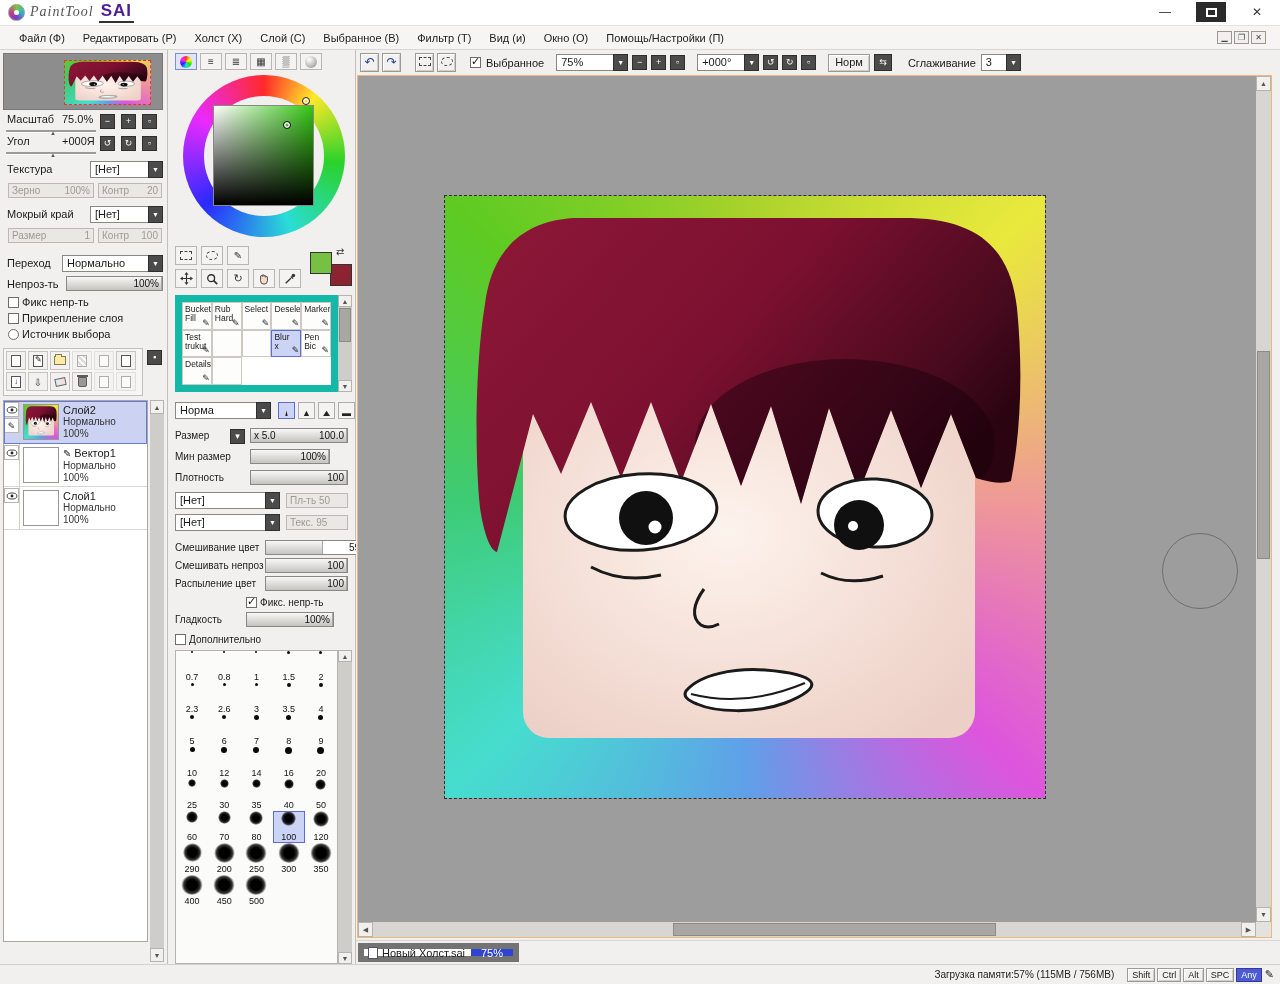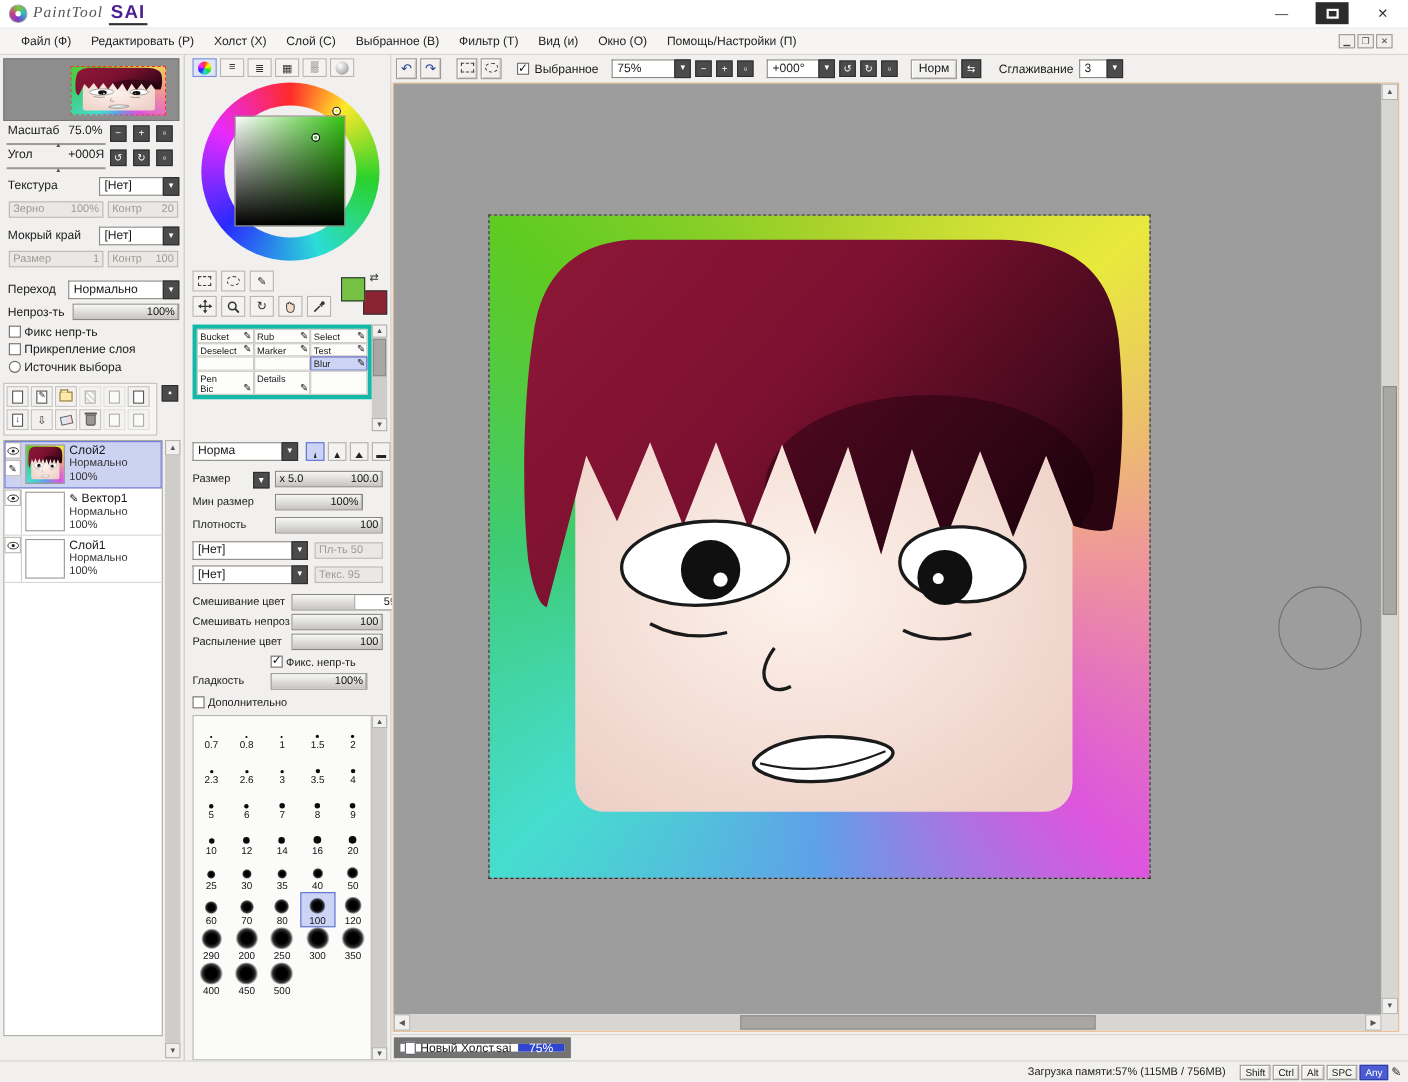--- a/index.html
+++ b/index.html
@@ -102,36 +102,36 @@
   .selrow1 { position:absolute; left:7px; top:196px; display:flex; gap:4px; }
   .selrow2 { position:absolute; left:7px; top:219px; display:flex; gap:4px; }
   .tool-sq { width:22px; height:19px; border:1px solid #b8b6b1; background:#f4f3f1; display:flex; align-items:center; justify-content:center; font-size:11px; color:#333; }
   .ic-dashrect { width:12px; height:9px; border:1px dashed #444; }
   .ic-dashlasso { width:12px; height:9px; border:1px dashed #444; border-radius:50%; }
   .swap-icon { position:absolute; left:168px; top:196px; font-size:10px; color:#333; }
   .swatch { position:absolute; width:22px; height:22px; border:1px solid #333; }
   .swatch.bg { left:162px; top:214px; }
   .swatch.fg { left:142px; top:202px; }
 
-  .tool-grid { position:absolute; left:7px; top:245px; width:163px; height:68px; display:grid; grid-template-columns:repeat(3,1fr); grid-template-rows:repeat(3,1fr); background:#fff; border:4px solid #14b8a6; }
+  .tool-grid { position:absolute; left:7px; top:245px; width:163px; height:97px; display:grid; grid-template-columns:repeat(5,1fr); grid-template-rows:repeat(3,1fr); background:#fff; border:7px solid #14b8a6; }
   .tool-cell { border:1px solid #ccc9c4; background:#fdfdfc; position:relative; font-size:8.5px; line-height:9px; padding:2px 1px 0 2px; overflow:hidden; }
   .tool-cell.sel { background:#ccd4f6; outline:1px solid #5e6ed0; outline-offset:-1px; }
   .tool-cell .tc-ic { position:absolute; right:1px; bottom:1px; font-size:9px; }
   .tg-scroll { position:absolute; left:170px; top:245px; width:14px; height:97px; }
 
   .tiprow { position:absolute; left:7px; top:352px; display:flex; gap:3px; }
   .tip-btn { width:17px; height:17px; border:1px solid #b0aea9; background:#f4f3f1; font-size:9px; display:flex; align-items:flex-end; justify-content:center; color:#222; }
   .tip-btn.sel { background:#ccd4f6; border-color:#5e6ed0; }
 
   .tp-row { position:absolute; left:0; width:188px; height:17px; }
   .tp-row .lbl { position:absolute; left:7px; top:2px; font-size:10px; }
   .tp-row .lbl2 { font-size:10px; }
 
   .bs-grid { position:absolute; left:7px; top:600px; width:163px; bottom:0; background:#fbfbfa; border:1px solid #b5b3ae; display:grid; grid-template-columns:repeat(5,1fr); grid-auto-rows:32px; align-content:start; }
-  .bs-cell { position:relative; display:flex; flex-direction:column; align-items:center; justify-content:flex-end; padding-bottom:1px; }
+  .bs-cell { position:relative; display:flex; flex-direction:column; align-items:center; justify-content:space-between; padding-bottom:1px; }
   .bs-cell.sel { background:#ccd4f6; outline:1px solid #5e6ed0; outline-offset:-1px; }
   .bs-dot { display:block; border-radius:50%; background:#0a0a0a; margin-bottom:1px; }
   .bs-dot.soft { background:radial-gradient(circle, #000 35%, rgba(0,0,0,.8) 55%, rgba(0,0,0,0) 72%); }
   .bs-label { font-size:9px; line-height:10px; color:#111; }
   .bs-scroll { position:absolute; left:170px; top:600px; width:14px; bottom:0; }
 
   
   .canvas-region { position:absolute; left:356px; top:50px; width:924px; height:914px; background:#f1f0ee; }
   .canvas-toolbar { position:absolute; left:0; top:0; width:924px; height:25px; display:flex; align-items:center; padding-left:4px; background:#f1f0ee; }
   .ctb-btn { width:19px; height:19px; font-size:12px; line-height:17px; color:#27408b; }

